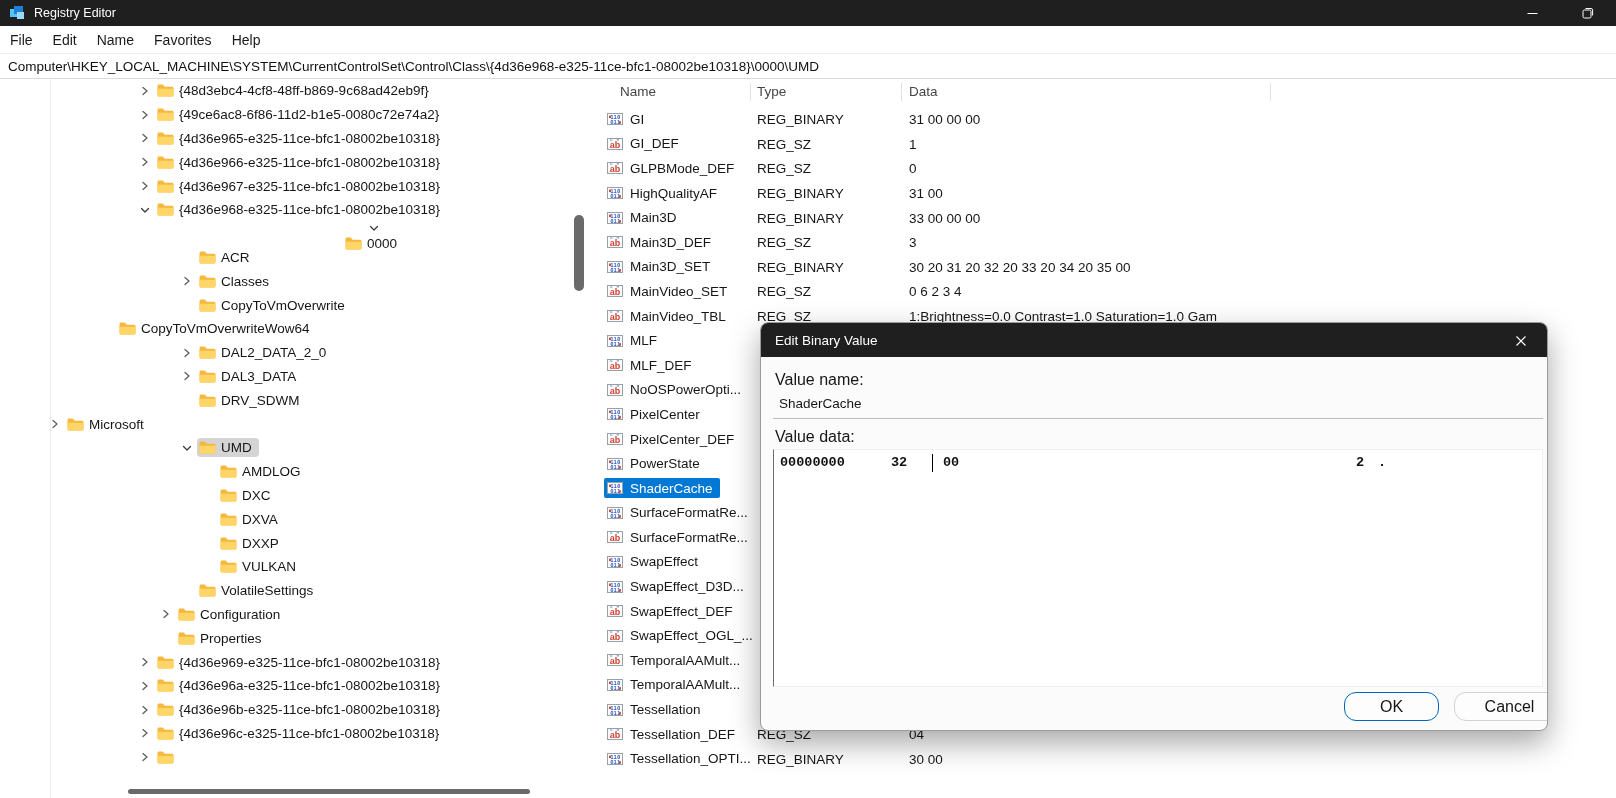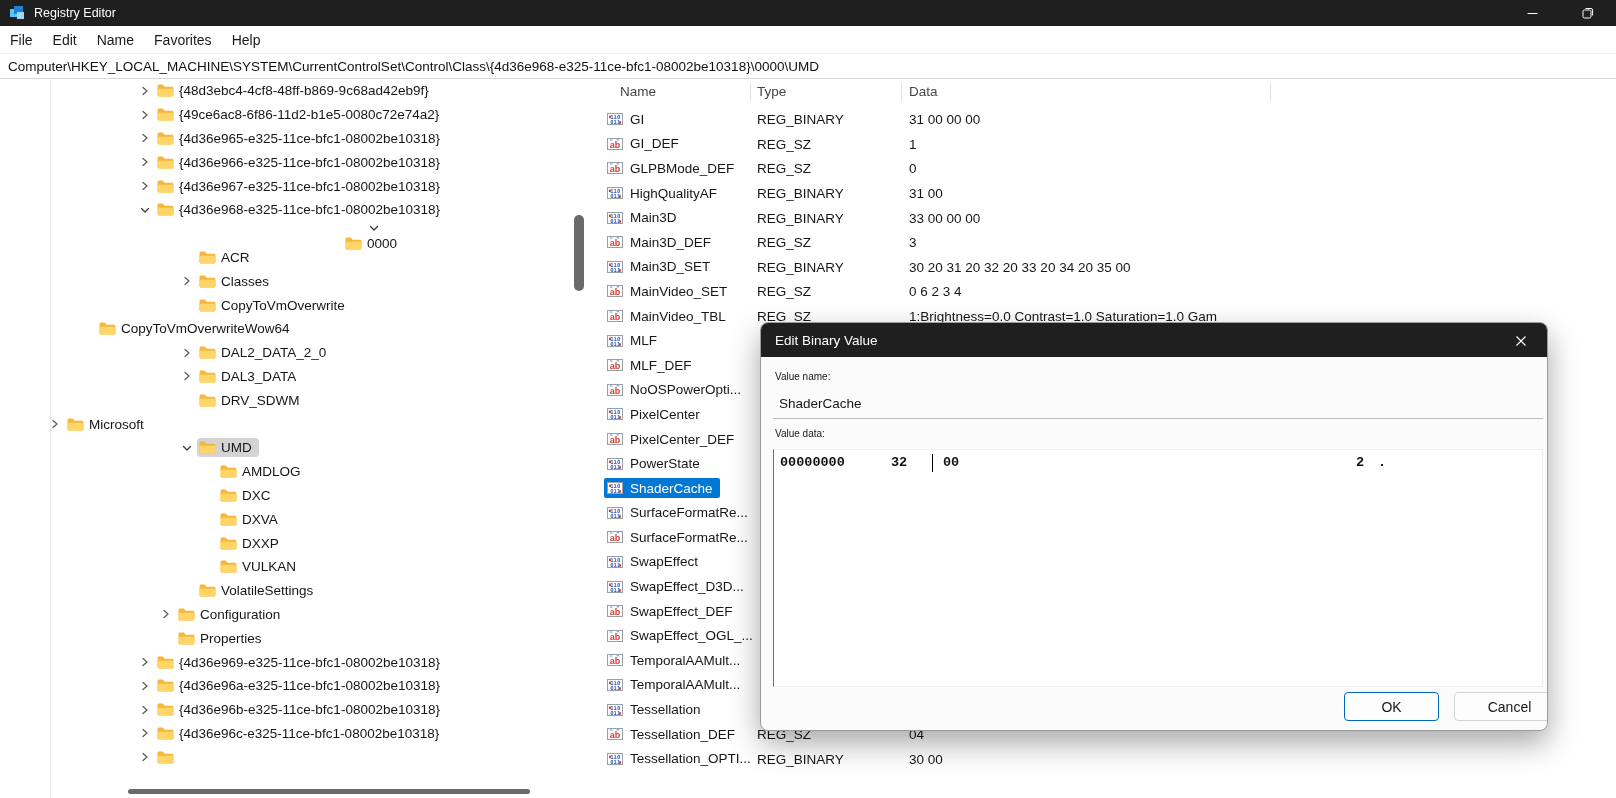--- a/index.html
+++ b/index.html
@@ -56,33 +56,33 @@
 
   
   .dialog{position:absolute;left:760px;top:322px;width:788px;height:409px;background:#fbfbfb;
     border:1px solid #9b9b9b;border-radius:8px;box-shadow:0 12px 30px rgba(0,0,0,.35);
     z-index:50;overflow:hidden}
   .dlg-titlebar{position:absolute;top:0;left:0;width:100%;height:34px;background:#1f1f1f;
     display:flex;align-items:center}
   .dlg-title{color:#fff;font-size:13.5px;margin-left:14px}
   .dlg-close{position:absolute;right:8px;top:5px;width:36px;height:25px;display:flex;
     align-items:center;justify-content:center;border-radius:4px}
-  .dlg-label{position:absolute;left:14px;font-size:10px;color:#161616}
+  .dlg-label{position:absolute;left:14px;font-size:16px;color:#161616}
   .lbl-vname{top:48px}
   .vname-text{position:absolute;left:18px;top:73px;font-size:13.5px;color:#161616}
   .vname-line{position:absolute;left:12px;width:770px;top:95px;height:1px;background:#bdbdbd}
   .lbl-vdata{top:105px}
   .hexbox{position:absolute;left:12px;top:126px;width:770px;height:238px;background:#fff;
     border:1px solid #efefef;border-left:1px solid #6e6e6e}
   .hex{position:absolute;top:5px;font-family:"Liberation Mono",monospace;font-size:13.5px;
     font-weight:bold;color:#111}
   .hx-off{left:6px}.hx-b1{left:117px}.hx-b2{left:169px}.hx-a1{left:582px}.hx-a2{left:604px}
   .hex-caret{position:absolute;left:158px;top:4px;width:1.3px;height:18px;background:#000}
-  .btn{position:absolute;top:369px;height:29px;font-size:14px;font-family:inherit;
-    background:#fdfdfd;border-radius:4px;color:#161616;cursor:default}
+  .btn{position:absolute;top:369px;height:29px;font-size:16px;font-family:inherit;
+    background:#fdfdfd;border-radius:12px;color:#161616;cursor:default}
   .btn-ok{left:583px;width:95px;border:1px solid #0067c0}
   .btn-cancel{left:693px;width:111px;border:1px solid #d2d2d2}
 </style>
 </head>
 <body>
 
 <div class="titlebar">
   <span class="app-icon">
     <svg width="16" height="16" viewBox="0 0 16 16">
       <rect x="1" y="4" width="8" height="8" fill="#57c4f5"></rect>
@@ -265,21 +265,21 @@
       <span class="titem">
         <span class="ticon">
           <svg width="17" height="13" viewBox="0 0 17 13">
             <path d="M0.5 2C0.5 1.2 1.2 0.5 2 0.5H5.8L7.6 2.7H15C15.8 2.7 16.5 3.4 16.5 4.2V11C16.5 11.8 15.8 12.5 15 12.5H2C1.2 12.5 0.5 11.8 0.5 11Z" fill="#F5B73C"></path>
             <path d="M0.5 4.8H16.5V11C16.5 11.8 15.8 12.5 15 12.5H2C1.2 12.5 0.5 11.8 0.5 11Z" fill="#FFD567"></path>
           </svg>
         </span>
         <span>CopyToVmOverwrite</span>
       </span>
     </div>
-    <div class="tree-row" style="padding-left: 76px;">
+    <div class="tree-row" style="padding-left: 96px;">
       <span class="chev"></span>
       <span class="titem">
         <span class="ticon">
           <svg width="17" height="13" viewBox="0 0 17 13">
             <path d="M0.5 2C0.5 1.2 1.2 0.5 2 0.5H5.8L7.6 2.7H15C15.8 2.7 16.5 3.4 16.5 4.2V11C16.5 11.8 15.8 12.5 15 12.5H2C1.2 12.5 0.5 11.8 0.5 11Z" fill="#F5B73C"></path>
             <path d="M0.5 4.8H16.5V11C16.5 11.8 15.8 12.5 15 12.5H2C1.2 12.5 0.5 11.8 0.5 11Z" fill="#FFD567"></path>
           </svg>
         </span>
         <span>CopyToVmOverwriteWow64</span>
       </span>

